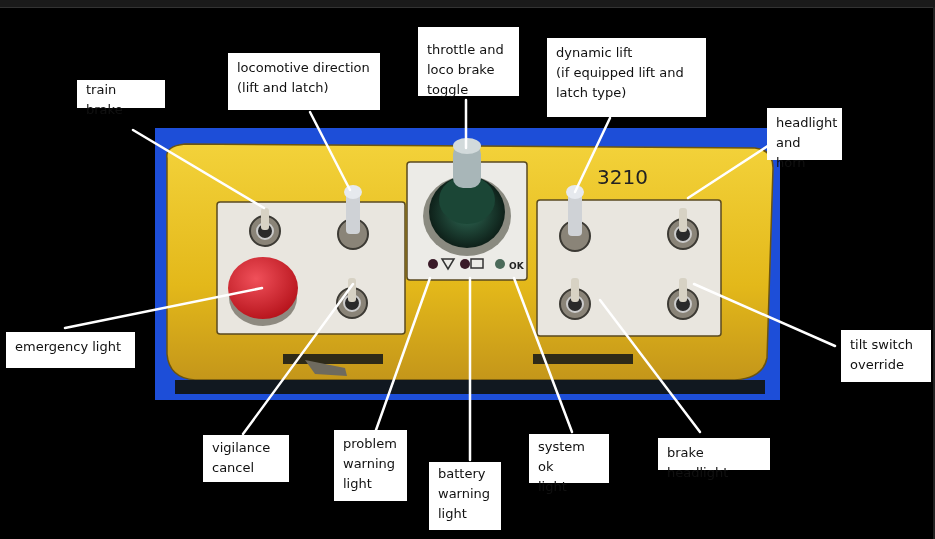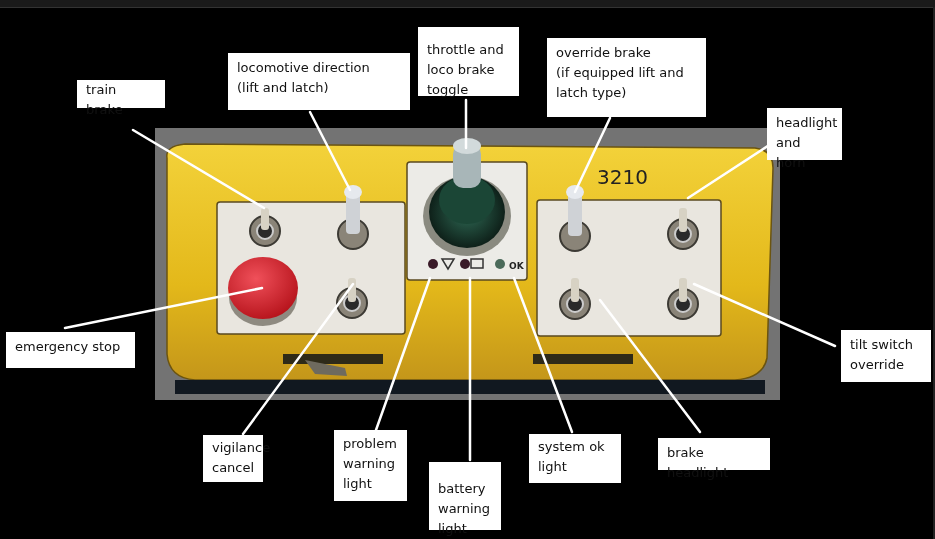--- a/index.html
+++ b/index.html
@@ -1,19 +1,19 @@
 <!DOCTYPE html>
 <html><head>
 <meta charset="utf-8">
 <style>
   html, body { margin:0; padding:0; background:#000; }
   body { width:935px; height:539px; position:relative; overflow:hidden; font-family:"DejaVu Sans", sans-serif; }
   .topbar { position:absolute; left:0; top:0; width:935px; height:7px; background:#1a1a1a; border-bottom:1px solid #333; }
   .rightedge { position:absolute; right:0; top:7px; width:2px; height:532px; background:#222; }
-  .photo { position:absolute; left:155px; top:128px; width:625px; height:272px; background:#737373; }
+  .photo { position:absolute; left:155px; top:128px; width:625px; height:272px; background:#1d4ed8; }
   .label { position:absolute; background:#fff; color:#111; font-size:13px; line-height:20px; padding:5px 9px; box-sizing:border-box; white-space:pre-line; }
   svg.lines { position:absolute; left:0; top:0; }
 </style>
 </head>
 <body>
 
 <div class="topbar"></div>
 <div class="rightedge"></div>
 
 <div class="photo">
@@ -126,36 +126,36 @@
     <line x1="835" y1="346" x2="694" y2="284"></line>
     <line x1="243" y1="434" x2="353" y2="284"></line>
     <line x1="376" y1="430" x2="430" y2="278"></line>
     <line x1="470" y1="460" x2="470" y2="278"></line>
     <line x1="572" y1="432" x2="514" y2="278"></line>
     <line x1="700" y1="432" x2="600" y2="300"></line>
   </g>
 </svg>
 
 <div class="label" style="left:77px;top:80px;width:88px;height:28px;padding-top:0;">train brake</div>
-<div class="label" style="left:228px;top:53px;width:182px;height:57px;">locomotive direction
+<div class="label" style="left:228px;top:53px;width:152px;height:57px;">locomotive direction
 (lift and latch)</div>
 <div class="label" style="left:418px;top:27px;width:101px;height:69px;padding-top:13px;">throttle and
 loco brake
 toggle</div>
-<div class="label" style="left:547px;top:38px;width:159px;height:79px;">override brake
+<div class="label" style="left:547px;top:38px;width:159px;height:79px;">dynamic lift
 (if equipped lift and
 latch type)</div>
 <div class="label" style="left:767px;top:76px;width:75px;height:52px;margin-top:32px;">headlight
 and horn</div>
-<div class="label" style="left:6px;top:332px;width:129px;height:36px;padding-top:5px;">emergency stop</div>
+<div class="label" style="left:6px;top:332px;width:129px;height:36px;padding-top:5px;">emergency light</div>
 <div class="label" style="left:841px;top:330px;width:90px;height:52px;">tilt switch
 override</div>
-<div class="label" style="left:203px;top:435px;width:60px;height:47px;padding-top:3px;">vigilance
+<div class="label" style="left:203px;top:435px;width:86px;height:47px;padding-top:3px;">vigilance
 cancel</div>
 <div class="label" style="left:334px;top:430px;width:73px;height:71px;padding-top:4px;">problem
 warning
 light</div>
-<div class="label" style="left:429px;top:462px;width:72px;height:68px;padding-top:17px;">battery
+<div class="label" style="left:429px;top:462px;width:72px;height:68px;padding-top:2px;">battery
 warning
 light</div>
-<div class="label" style="left:529px;top:434px;width:92px;height:49px;padding-top:3px;">system ok
+<div class="label" style="left:529px;top:434px;width:80px;height:49px;padding-top:3px;">system ok
 light</div>
 <div class="label" style="left:658px;top:438px;width:112px;height:32px;padding-top:5px;">brake headlight</div>
 
 </body></html>

